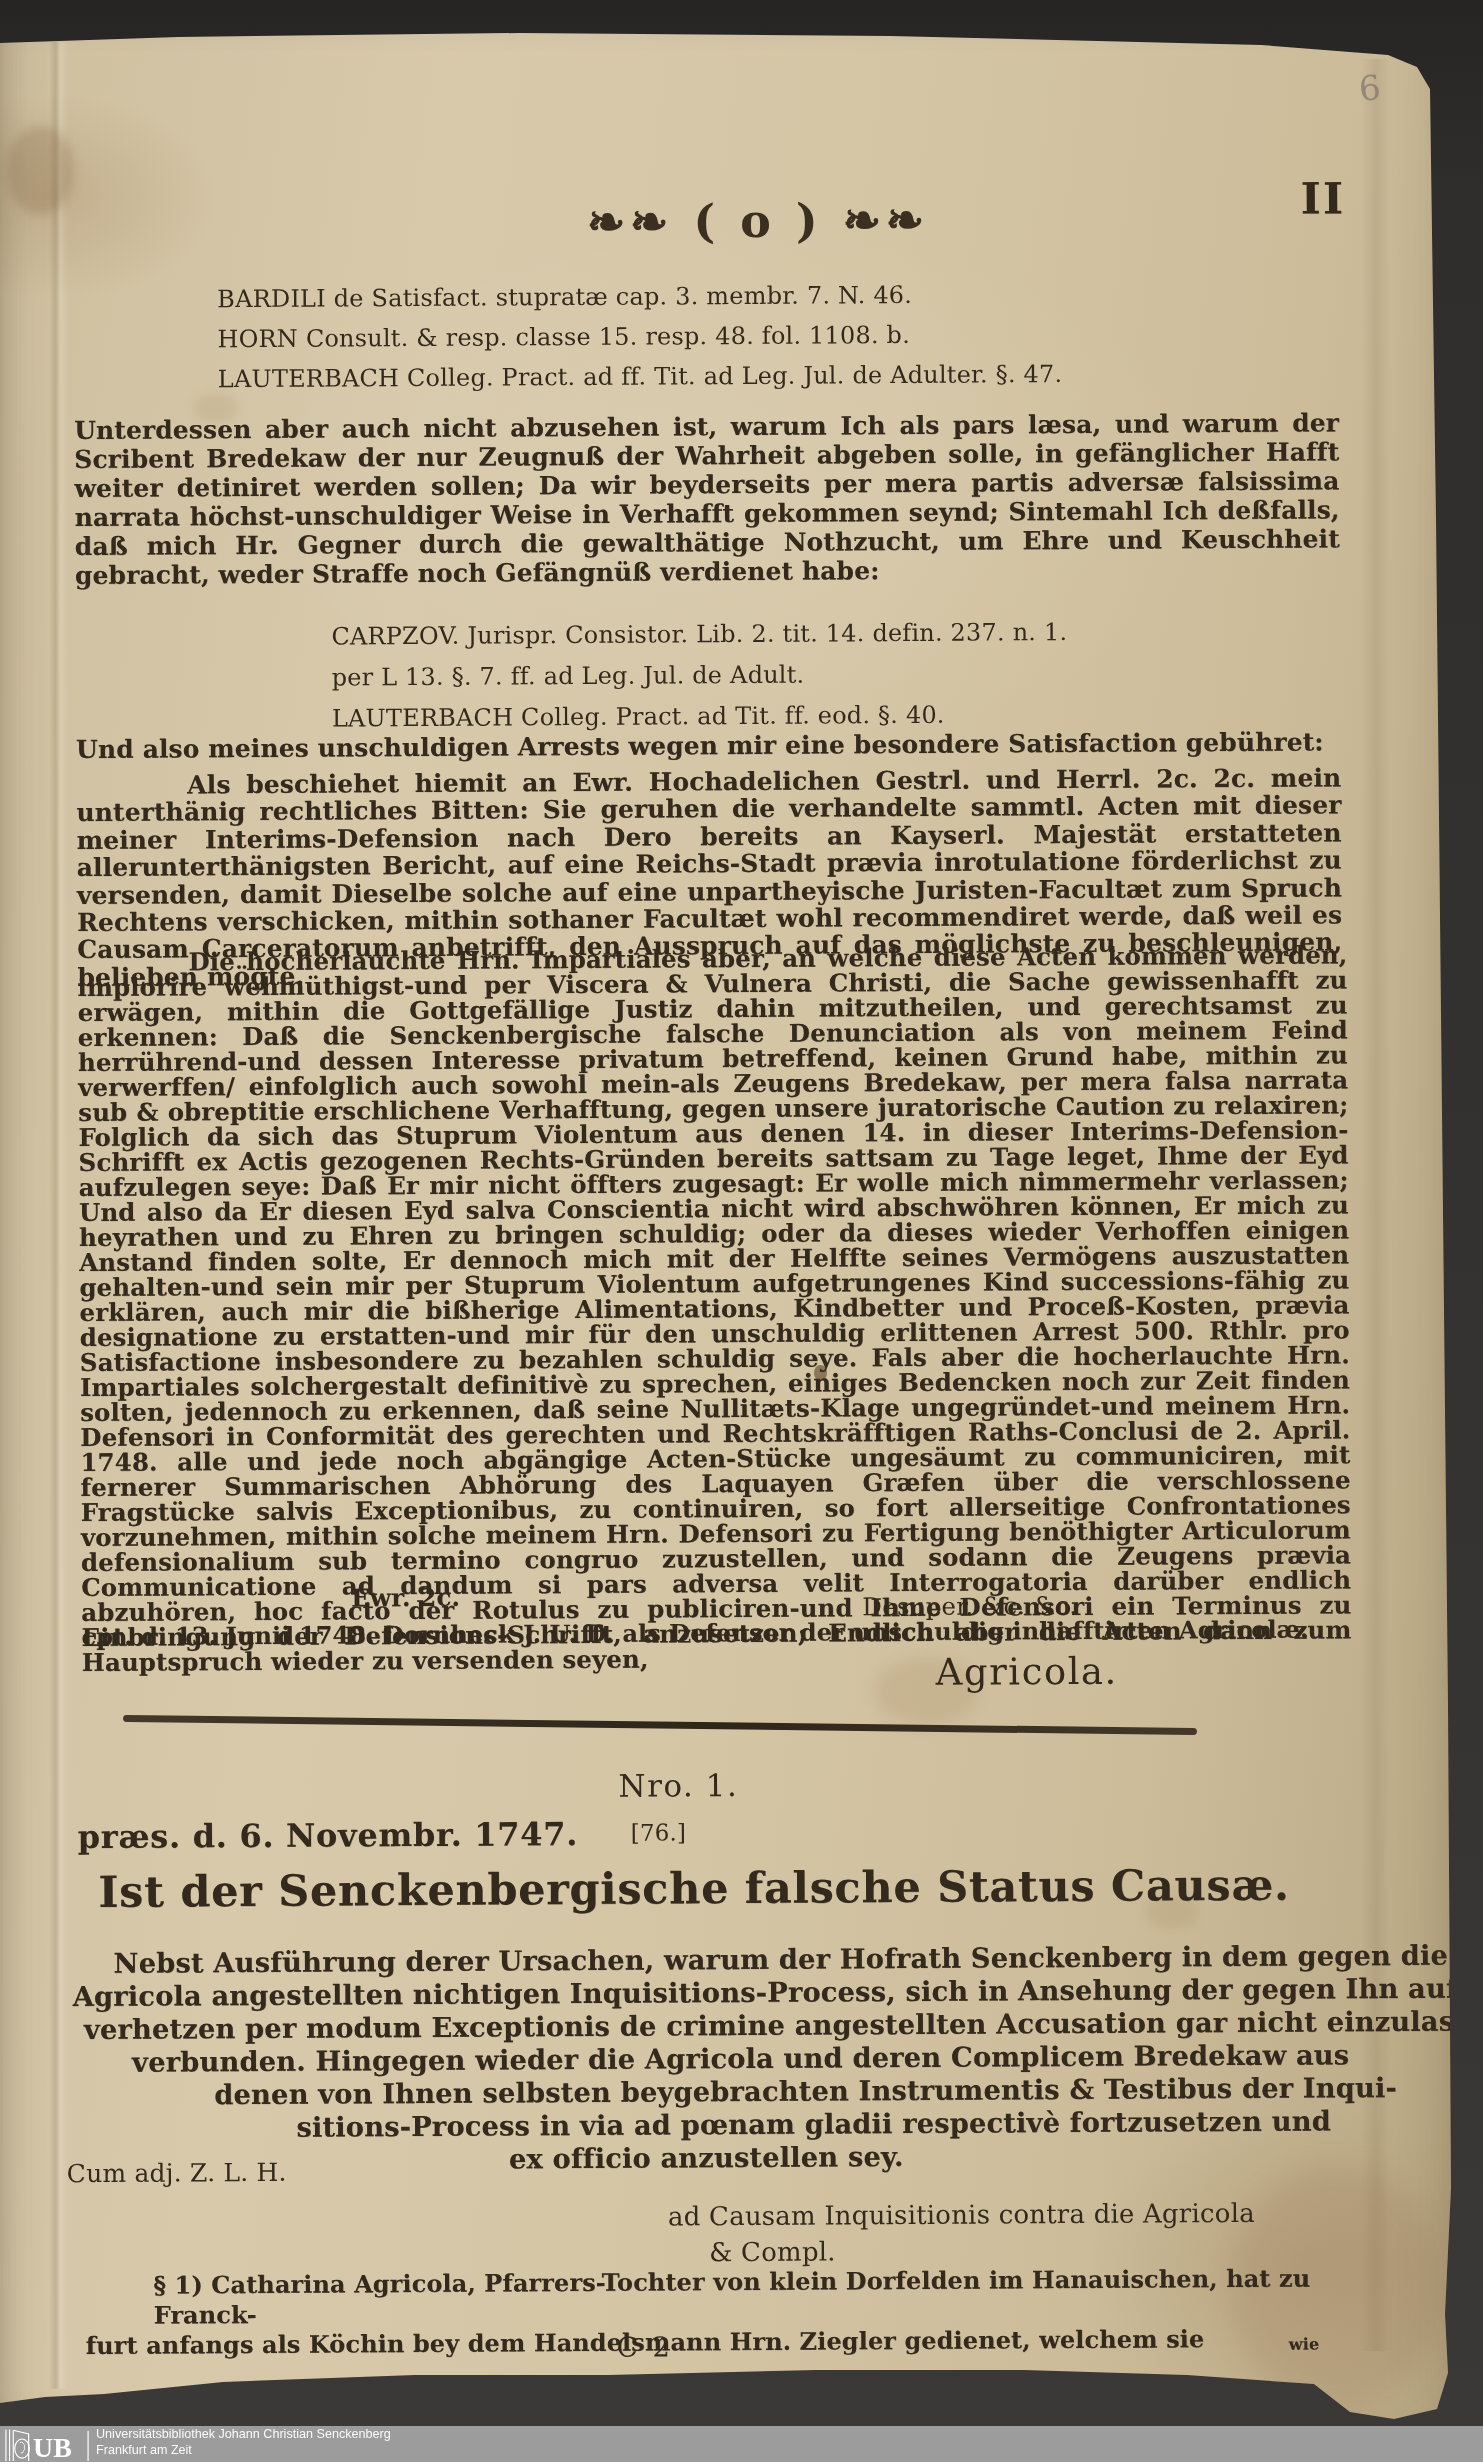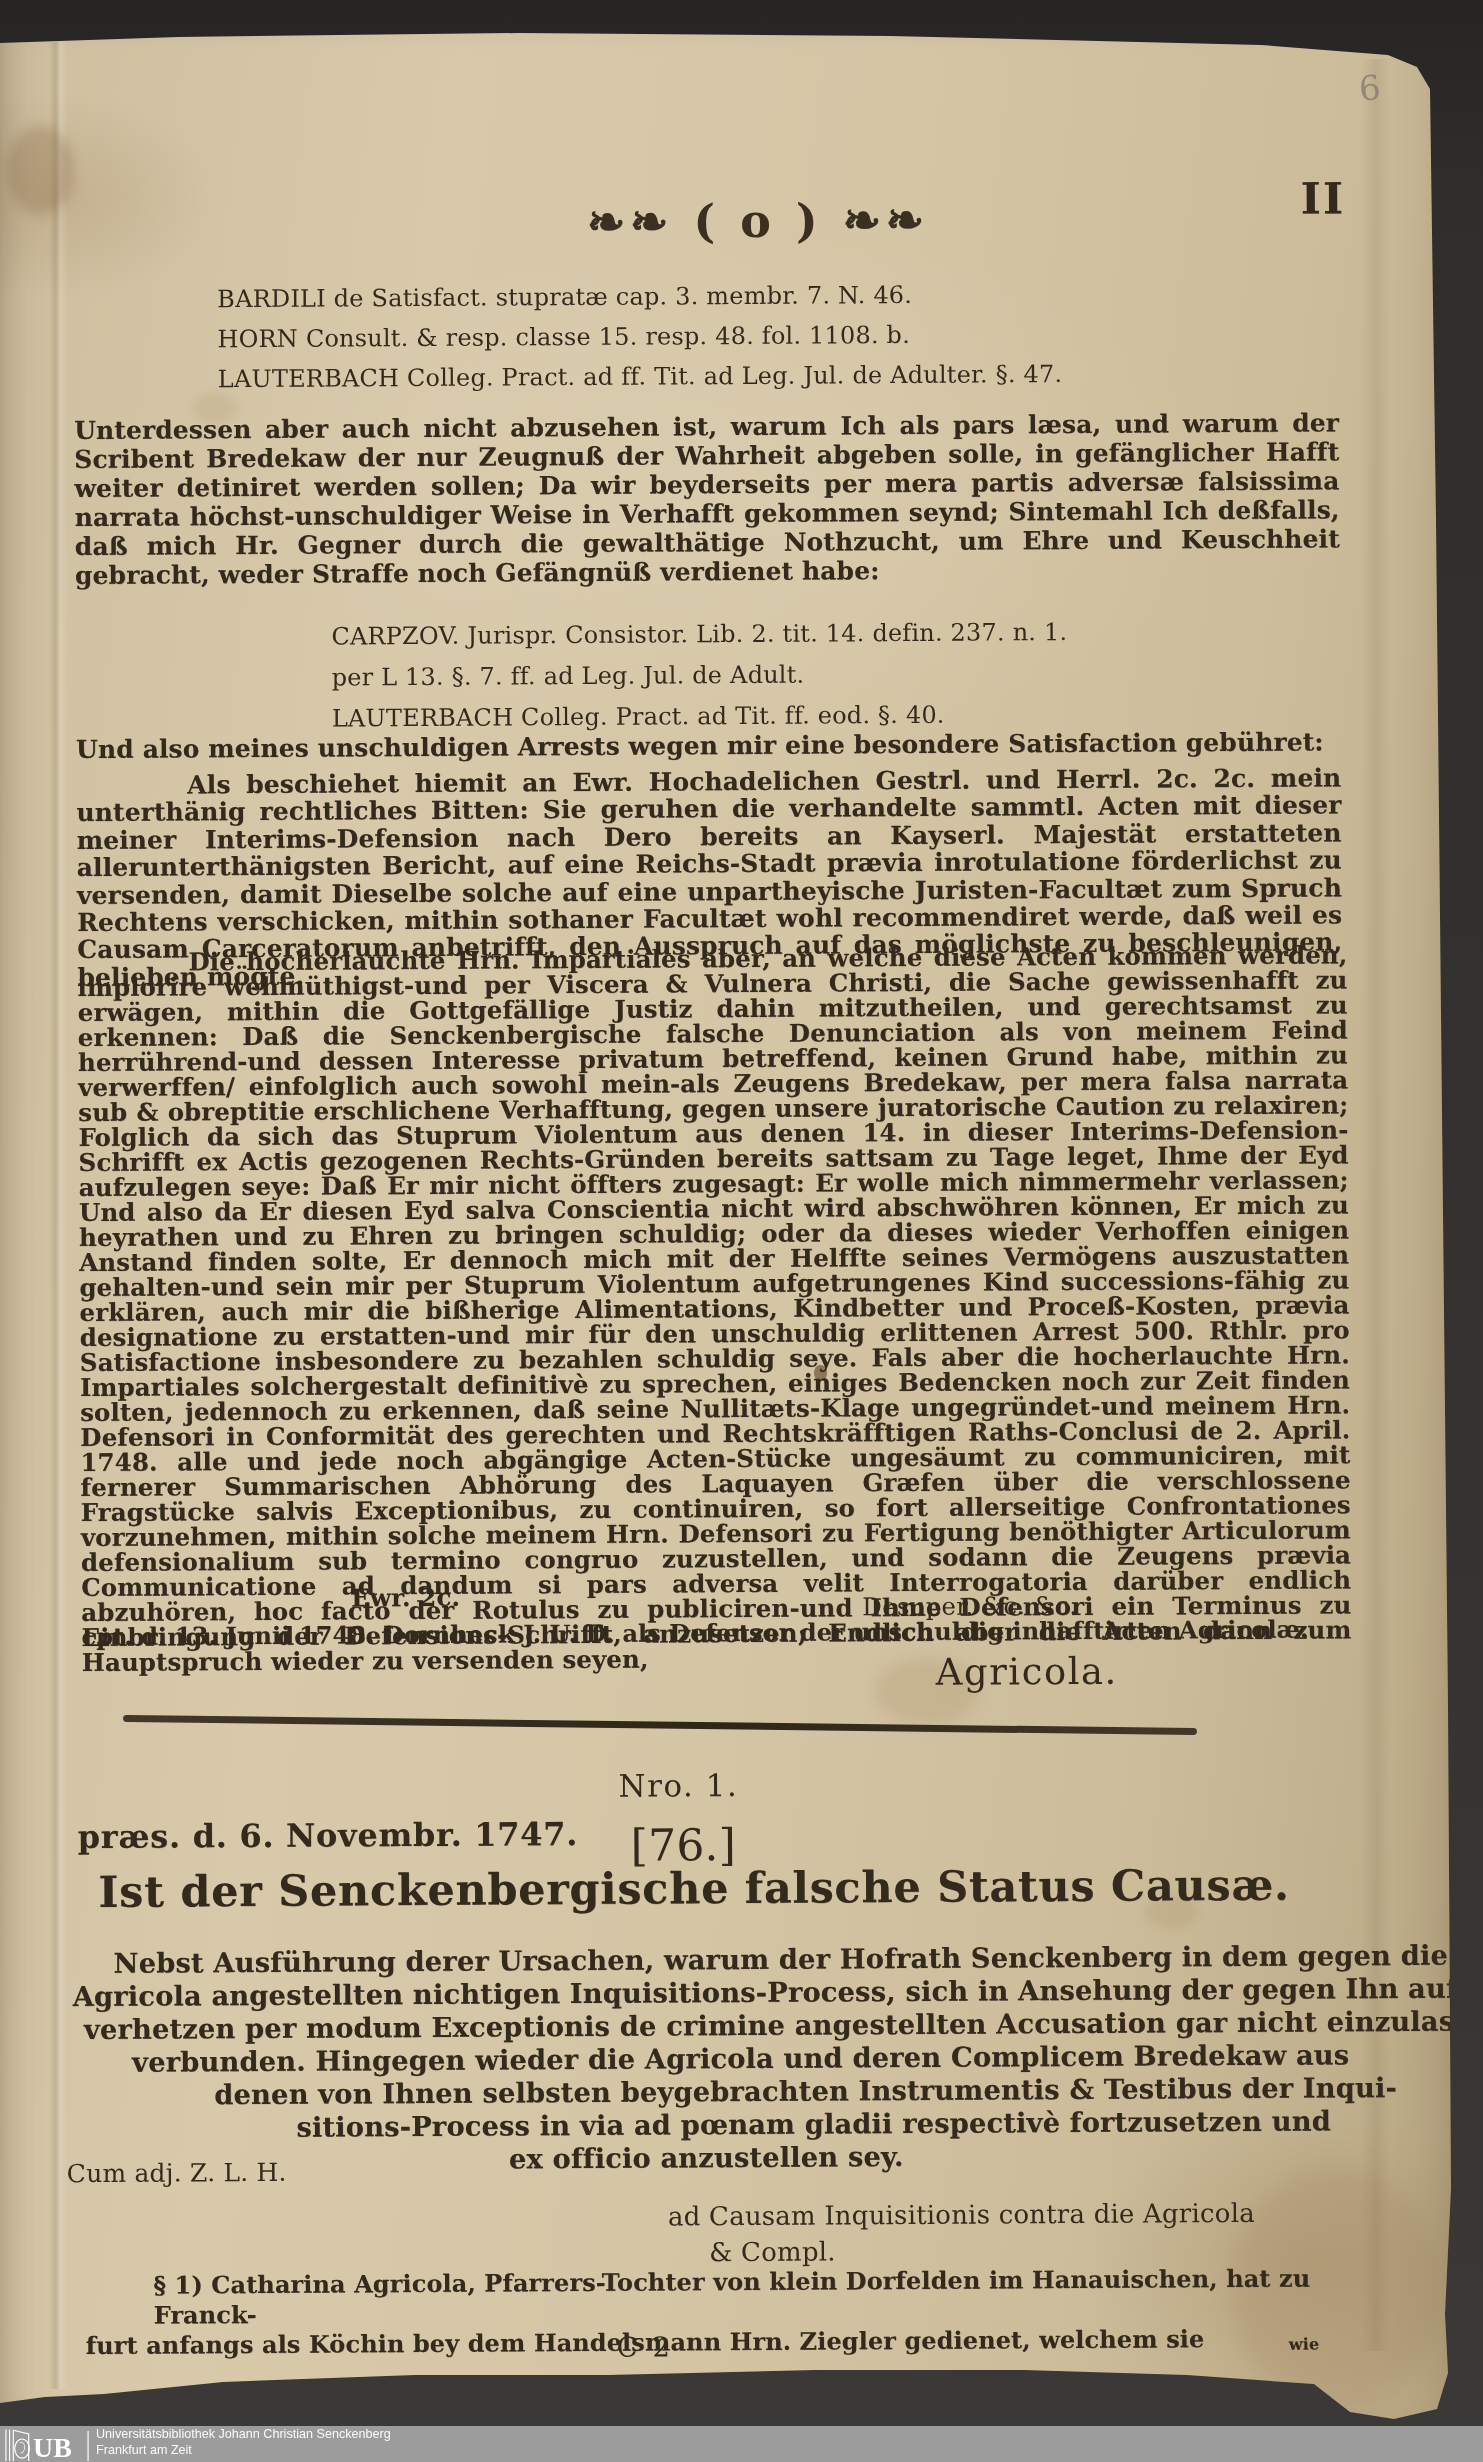--- a/index.html
+++ b/index.html
@@ -60,21 +60,21 @@
   .para3{left:79px; top:946px; width:1270px; font-size:24.5px; line-height:25px; text-indent:111px;}
 
   .ewr{left:349px; top:1581px; font-size:24.5px;}
   .desuper{left:860px; top:1593px; font-size:24.5px;}
   .attest{left:79px; top:1618px; width:1265px; font-size:24px;}
   .sigagricola{left:933px; top:1652px; font-size:37px; letter-spacing:1.5px;}
   .rule{left:120px; top:1721px; width:1074px; height:6.7px; border-radius:3.7px;
         background:linear-gradient(90deg,#43382a,#2e2619 55%,#43382a); transform:rotate(1.05deg);}
   .nro{left:67px; top:1767px; width:1216px; text-align:center; font-size:31px; letter-spacing:1.5px;}
   .praes{left:74px; top:1814px; font-size:32px; letter-spacing:0.7px;}
-  .folio{left:627px; top:1819px; font-size:44px;}
+  .folio{left:627px; top:1819px; font-size:23px;}
   .doctitle{left:67px; top:1863px; width:1246px; text-align:center; font-size:43px; letter-spacing:0.7px;}
   .summary{left:68px; top:1943px; width:1265px; font-size:27.4px;}
   .summary .sline{position:relative; height:33px; white-space:nowrap;}
   .cumadj{left:61px; top:2155px; font-size:25px;}
   .adcausam1{left:662px; top:2201px; font-size:26px;}
   .adcausam2{left:703px; top:2237px; font-size:26px;}
   .s1{left:79px; top:2267px; width:1270px; font-size:24px; line-height:30px;}
   .s1 .ind{padding-left:68px;}
   .sigmark{left:610px; top:2323px; font-size:27.4px; letter-spacing:3px;margin-top:8px;}
   .catchword{left:1282px; top:2338px; font-size:16px;}

